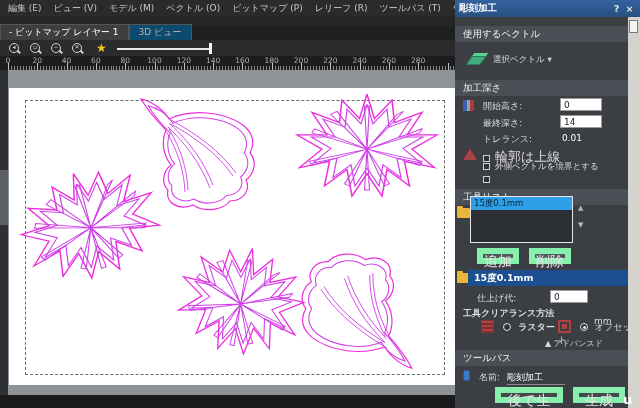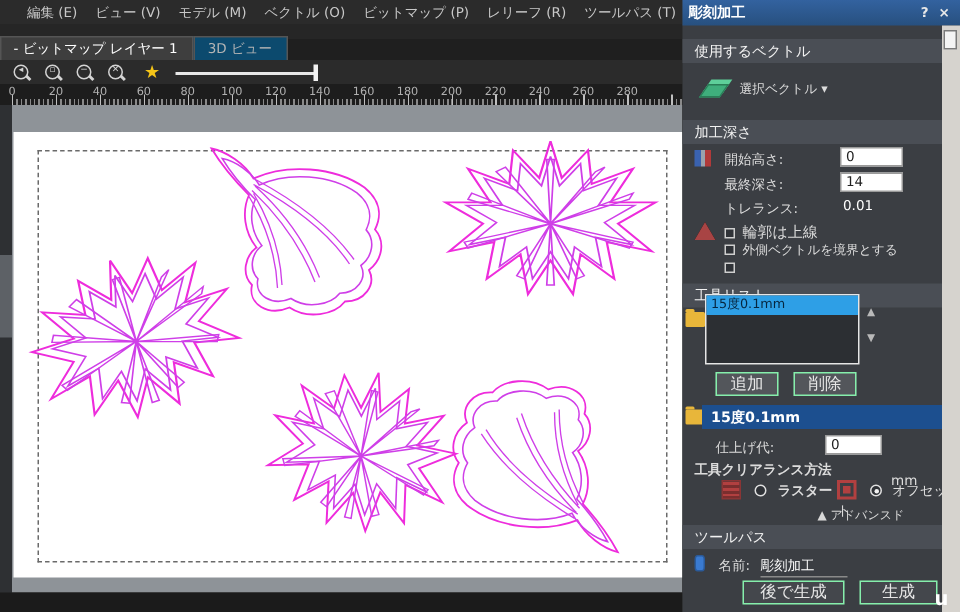--- a/index.html
+++ b/index.html
@@ -2,21 +2,21 @@
 <html><head>
 <meta charset="utf-8">
 <style>
   * { margin:0; padding:0; box-sizing:border-box; }
   html,body { width:640px; height:408px; overflow:hidden; }
   body { font-family:"DejaVu Sans", sans-serif; font-size:10px; color:#ccc; background:#2b2b2b; position:relative; }
 
   
   #workarea { position:absolute; left:0; top:0; width:455px; height:408px; background:#262626; overflow:hidden; }
 
-  #menubar { position:absolute; left:0; top:0; width:455px; height:16px; background:#2b2b2b; display:flex; align-items:center; padding-left:12px;text-align:right; }
+  #menubar { position:absolute; left:0; top:0; width:455px; height:16px; background:#2b2b2b; display:flex; align-items:center; padding-left:2px;text-align:right; }
   #menubar .mi { color:#c8c8c8; font-size:9px; padding:0 6px; white-space:nowrap; cursor:default; }
 
   #tabrow { position:absolute; left:0; top:26px; width:455px; height:14px; background:#1f1f1f; display:flex; align-items:flex-end; }
   .tab { font-size:9px; padding:1px 10px 1px 8px; border:1px solid #555; border-bottom:none; }
   .tab.active { background:#3e3e3e; color:#fff; }
   .tab.inactive { background:#0c4a6e; color:#b5b5b5; }
 
   #toolbar { position:absolute; left:0; top:40px; width:455px; height:16px; background:#2b2b2b; display:flex; align-items:center; }
   .mag { position:relative; width:13px; height:13px; margin-left:8px; }
   .mag::before { content:""; position:absolute; left:1px; top:1px; width:8px; height:8px; border:1.5px solid #d4d4d4; border-radius:50%; }
@@ -54,21 +54,21 @@
   .row { position:absolute; font-size:9px; color:#dcdcdc; }
 
   .inputbox { background:#fff; color:#222; font-size:9px; border:1px solid #9a9a9a; text-align:left; padding:0 3px; height:13px; line-height:12px; }
 
   .chk { display:inline-block; width:7px; height:7px; border:1px solid #cfcfcf; background:#2f3237; margin-right:5px; vertical-align:-1px; }
 
   #tool-listbox { position:absolute; left:15px; top:196px; width:103px; height:47px; background:#2c2f33; border:1px solid #e6e6e6; }
   #tool-listbox .item { height:13px; background:#2e9fe6; color:#06263f; font-size:8.5px; padding:0 3px; line-height:13px; }
   .updown { position:absolute; left:123px; font-size:7px; color:#b9b9b9; line-height:7px; }
 
-  .btn { position:absolute; background:#53565b; border:1px solid #86efac; color:#e6e6e6; font-size:11px;
+  .btn { position:absolute; background:#53565b; border:6px solid #86efac; color:#e6e6e6; font-size:14px;
      text-align:center; line-height:14px; height:16px; cursor:default; }
 
   #tool-bar-blue { position:absolute; left:13px; top:270px; width:172px; height:16px; background:#1c4f8f; color:#fff;
      font-size:9.5px; font-weight:bold; display:flex; align-items:center; padding-left:6px; }
   #tool-bar-blue .dd { margin-left:auto; margin-right:4px; font-size:7px; color:#cfe0f5; }
 
   .radio { display:inline-block; width:8px; height:8px; border:1px solid #e0e0e0; border-radius:50%; position:relative; vertical-align:-1px; margin-right:4px; background:#2f3237; }
   .radio.sel::after { content:""; position:absolute; left:2px; top:2px; width:3px; height:3px; border-radius:50%; background:#f2f2f2; }
 
   .mini-sq { display:inline-block; width:13px; height:13px; vertical-align:-3px; margin-right:6px; }
@@ -201,21 +201,21 @@
   <div class="sec-h" style="top:80px;">加工深さ</div>
   <span class="icon-gauge" style="left:8px; top:100px;"></span>
   <div class="row" style="left:28px; top:100px;">開始高さ:</div>
   <div class="inputbox" style="position:absolute; left:105px; top:98px; width:42px;">0</div>
   <div class="row" style="left:28px; top:117px;">最終深さ:</div>
   <div class="inputbox" style="position:absolute; left:105px; top:115px; width:42px;">14</div>
   <div class="row" style="left:28px; top:133px;">トレランス:</div>
   <div class="row" style="left:107px; top:133px; color:#fff;">0.01</div>
 
   <span class="icon-cone" style="left:8px; top:148px;"></span>
-  <div class="row" style="left:28px; top:148px; font-size:10px;">
+  <div class="row" style="left:28px; top:148px; font-size:13px;">
     <span class="chk"></span><span>輪郭は上線</span>
   </div>
   <div class="row" style="left:28px; top:161px; font-size:8.5px;">
     <span class="chk"></span><span>外側ベクトルを境界とする</span>
   </div>
   <div class="row" style="left:28px; top:174px; font-size:8.5px;">
     <span class="chk"></span>
   </div>
 
   <div class="sec-h" style="top:189px;">工具リスト</div>

